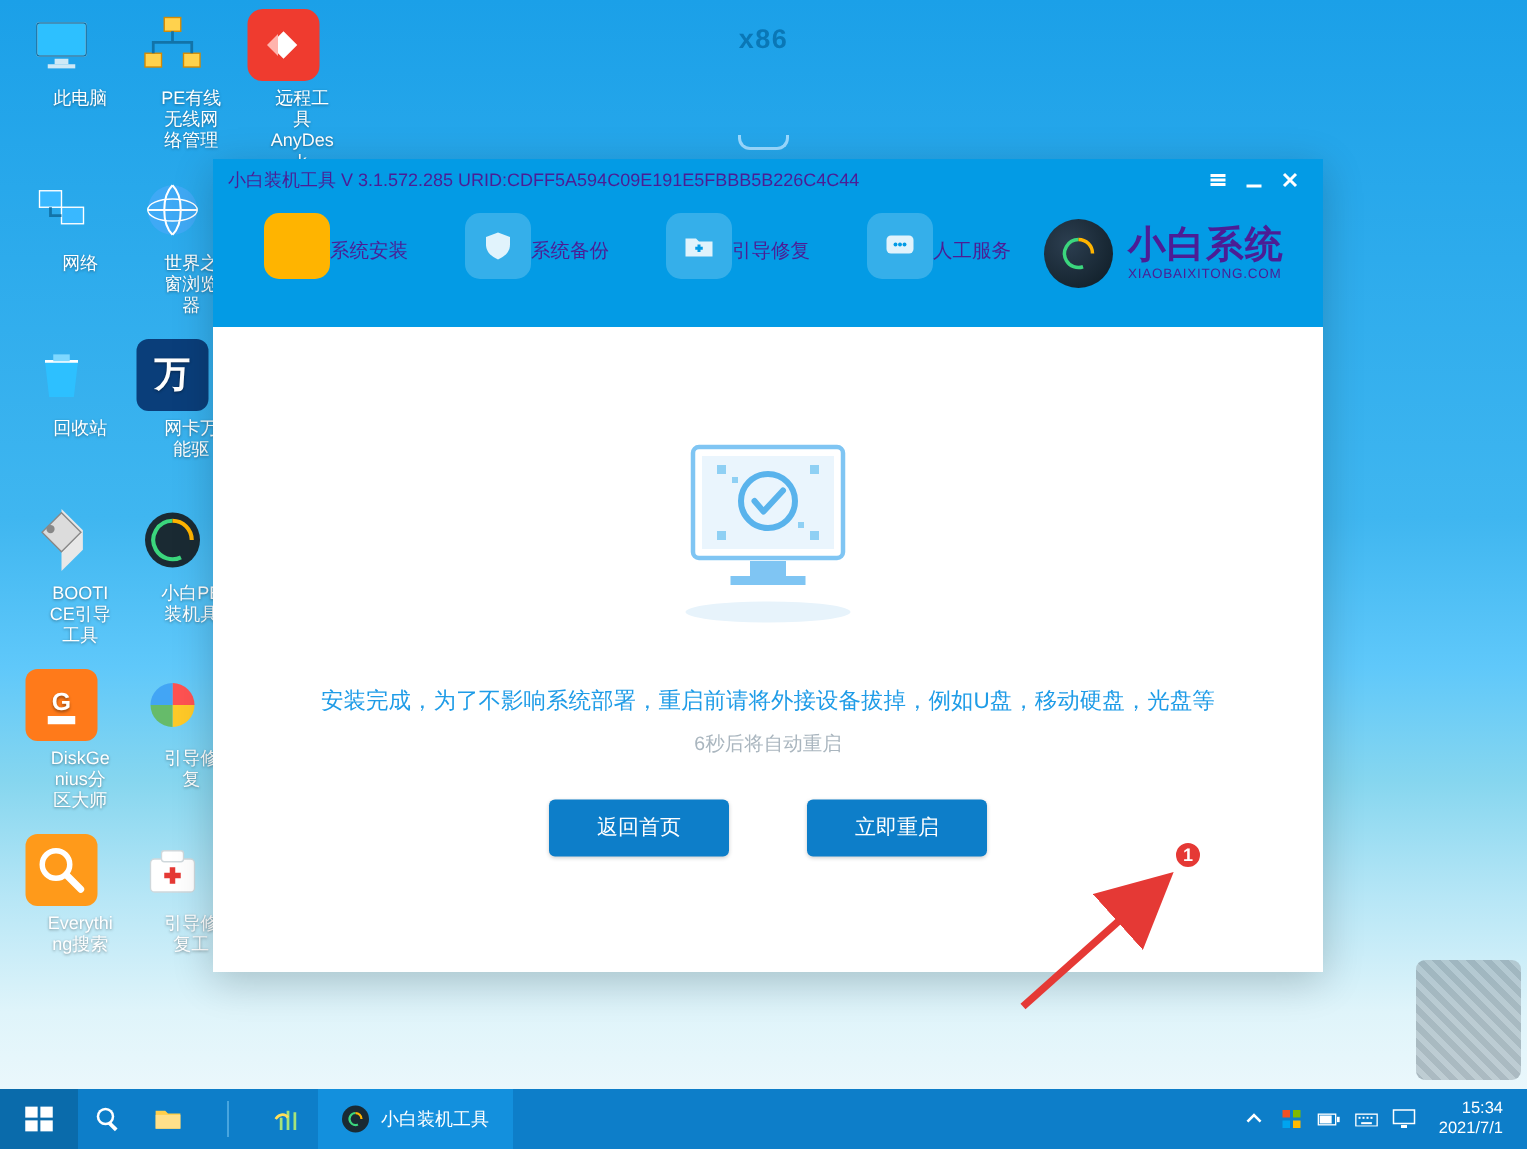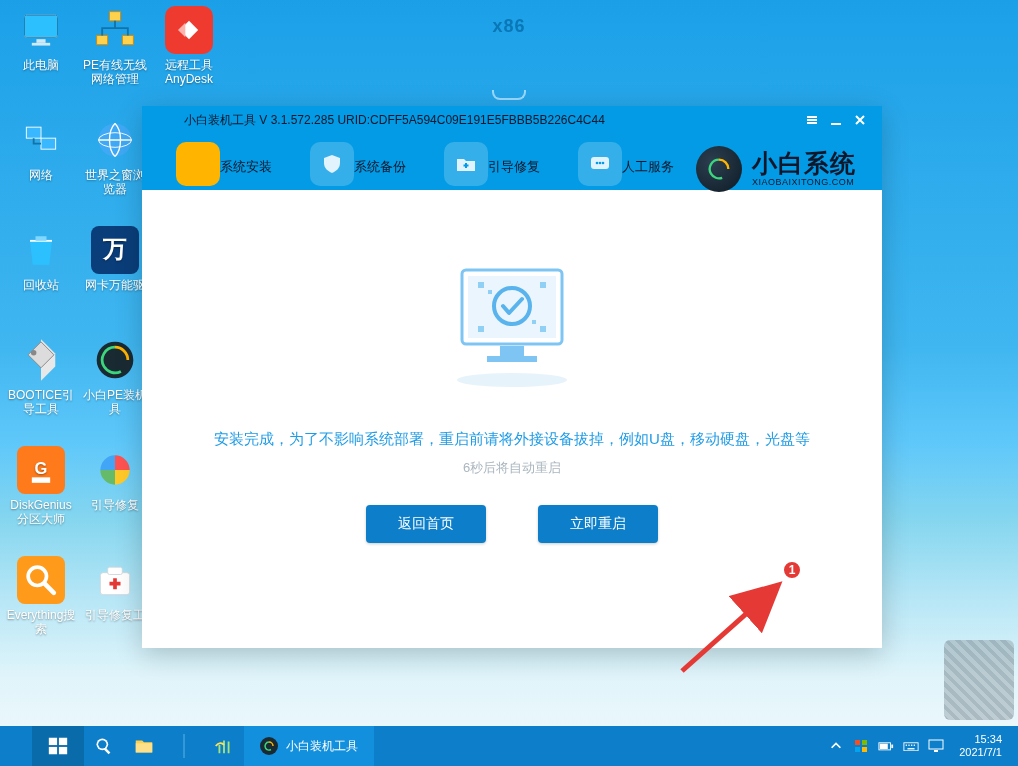--- a/index.html
+++ b/index.html
@@ -28,27 +28,27 @@
   .desktop { position:absolute; inset:0; }
   .icon {
     position:absolute; width:70px; text-align:center; color:#fff; font-size:12px;
     line-height:14px; text-shadow:0 1px 2px rgba(0,0,0,.4); cursor:pointer;
   }
   .icon .glyph{
     width:48px;height:48px;margin:0 auto 4px;display:flex;align-items:center;justify-content:center;
     border-radius:6px; position:relative;
   }
   .icon .glyph svg{width:44px;height:44px;}
-  .label{word-break:break-word;}
+  .label{word-break:break-word;margin-left:25px;}
   
   .window {
     position:absolute; left:142px; top:106px; width:740px; height:542px;
     background:#fff; box-shadow:0 6px 26px rgba(0,0,0,.2);
   }
-  .win-header { height:84px; background:#039be5; color:#0f172a; position:relative;padding-left:32px; }
+  .win-header { height:112px; background:#039be5; color:#4c1d95; position:relative; }
   .titlebar { display:flex; align-items:center; height:28px; padding:0 10px; font-size:12px;}
   .title-gap{flex:1;}
   .winbtn{width:24px;height:24px;display:flex;align-items:center;justify-content:center;cursor:pointer;}
   .winbtn svg{width:12px;height:12px;stroke:#fff;stroke-width:2;fill:none;}
   .tabs{display:flex;gap:38px;position:absolute;left:34px;top:36px;}
   .tab{display:flex;flex-direction:row;align-items:center;font-size:13px;cursor:pointer;}
   .tab .tabicon{width:44px;height:44px;border-radius:10px;background:rgba(255,255,255,.2);display:flex;align-items:center;justify-content:center;margin-bottom:6px;}
   .tab.active .tabicon{background:#ffb400;}
   .tab .tabicon svg{width:24px;height:24px;fill:#fff;}
   .brand{position:absolute;right:26px;top:40px;display:flex;align-items:center;gap:10px;}
@@ -60,21 +60,21 @@
   .content{padding:40px 60px 30px;text-align:center;position:relative;height:430px;}
   .illus{margin:20px auto 40px;width:160px;height:140px;position:relative;}
   .msg1{color:#1f9ce7;font-size:15px;margin-bottom:10px;}
   .msg2{color:#aab6bf;font-size:13px;margin-bottom:28px;}
   .btns{display:flex;justify-content:center;gap:52px;}
   .btn{width:120px;height:38px;border-radius:4px;background:#0d7ec9;color:#fff;font-size:14px;display:flex;align-items:center;justify-content:center;cursor:pointer;box-shadow:0 1px 3px rgba(0,0,0,.2);}
   .badge{position:absolute;width:20px;height:20px;border-radius:50%;background:#e53935;border:2px solid #fff;color:#fff;font-size:12px;font-weight:700;display:flex;align-items:center;justify-content:center;left:640px;top:454px;}
   .arrow{position:absolute;left:525px;top:470px;width:130px;height:100px;pointer-events:none;}
   .arrow svg{width:100%;height:100%;}
   
-  .taskbar{position:absolute;left:0;bottom:0;height:40px;width:100%;background:#0d7ec9;display:flex;align-items:center;color:#fff;font-size:12px;padding-left:32px;}
+  .taskbar{position:absolute;left:0;bottom:0;height:40px;width:100%;background:#0d7ec9;display:flex;align-items:center;color:#fff;font-size:12px;}
   .start{width:52px;height:100%;background:#0a6bab;display:flex;align-items:center;justify-content:center;cursor:pointer;}
   .start svg{width:22px;height:22px;}
   .tb-item{height:100%;min-width:40px;display:flex;align-items:center;justify-content:center;cursor:pointer;}
   .tb-item.task{background:#1390dd;padding:0 16px;gap:8px;}
   .tb-tray{margin-left:auto;display:flex;align-items:center;height:100%;gap:9px;padding-right:8px;}
   .tray-ico{width:16px;height:16px;display:flex;align-items:center;justify-content:center;}
   .clock{text-align:right;line-height:13px;padding-left:6px;padding-right:8px;font-size:11px;}
   .wobble{position:absolute;right:4px;bottom:46px;width:70px;height:80px;background:repeating-linear-gradient(45deg,#7a8a93 0 4px,#9dabb3 4px 8px);opacity:.55;border-radius:6px;filter:blur(.5px);}
 </style>
 </head>

